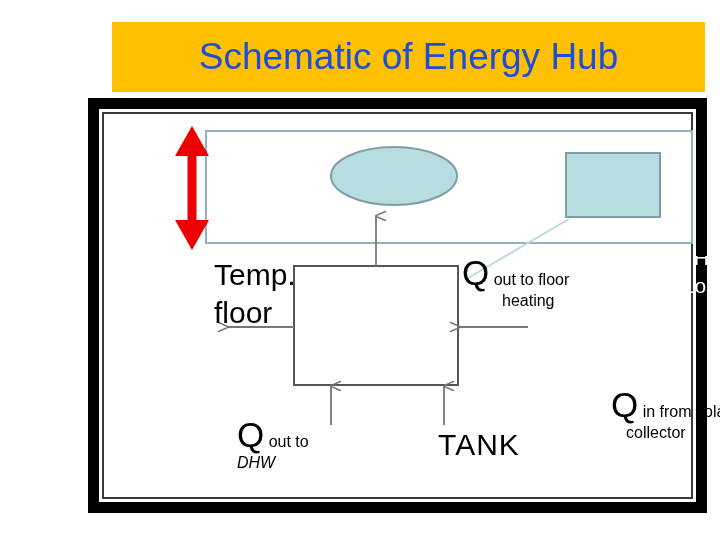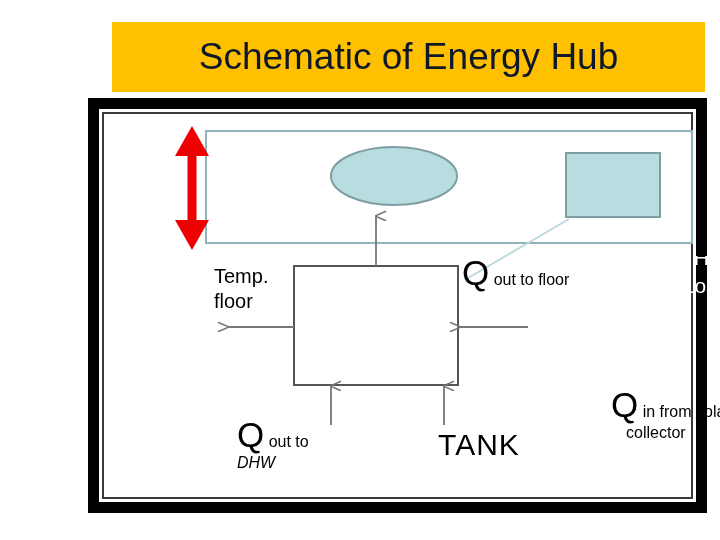--- a/index.html
+++ b/index.html
@@ -26,21 +26,21 @@
   }
   #title-text {
     position: absolute;
     left: 0;
     top: 0;
     width: 593px;
     height: 70px;
     line-height: 70px;
     text-align: center;
     font-size: 37px;
-    color: #0f172a;
+    color: #1d4ed8;
     white-space: nowrap;
     letter-spacing: 0px;
   }
 
   
   #diagram-frame {
     position: absolute;
     left: 88px;
     top: 98px;
     width: 619px;
@@ -92,22 +92,22 @@
   .q-big {
     font-size: 35px;
     vertical-align: baseline;
   }
   .q-small {
     font-size: 16px;
   }
 
   #temp-band-label {
     left: 110px;
-    top: 150px;
-    font-size: 20px;
+    top: 142px;
+    font-size: 30px;
     line-height: 1.25;
   }
 
   #q-floor-label {
     left: 358px;
     top: 140px;
   }
   #q-floor-line2 {
     display: block;
     padding-left: 40px;
@@ -244,20 +244,21 @@
 
         <div class="lbl" id="temp-band-label">
           <span>Temp.</span><br>
           <span>floor</span>
         </div>
 
         <div class="lbl" id="tank-label">TANK</div>
 
         <div class="lbl" id="q-floor-label">
           <span class="q-big">Q</span><span class="q-small"> out to floor</span>
+          <span class="q-small" id="q-floor-line2">heating</span>
         </div>
 
         <div class="lbl" id="q-dhw-label">
           <span class="q-big">Q</span><span class="q-small"> out to</span>
           <span class="q-small" id="q-dhw-line2">DHW</span>
         </div>
 
         <div class="lbl" id="q-solar-label">
           <span class="q-big">Q</span><span class="q-small"> in from solar</span>
           <span class="q-small" id="q-solar-line2">collector</span>

